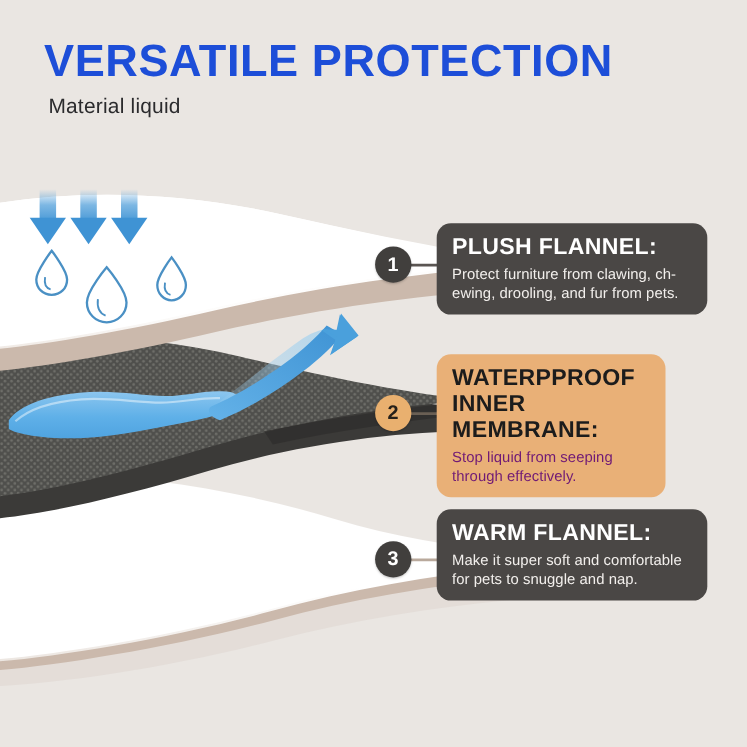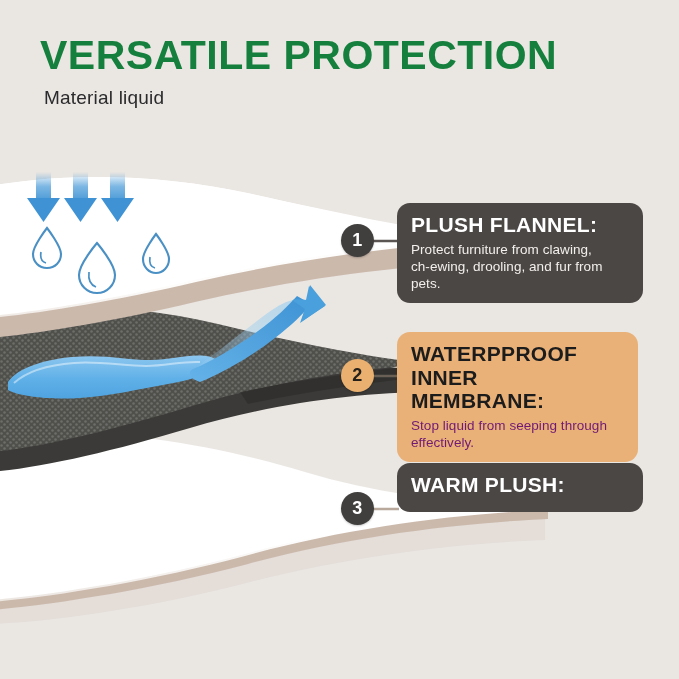--- a/index.html
+++ b/index.html
@@ -10,54 +10,54 @@
     overflow:hidden;
     position:relative;
   }
   #stage{position:absolute;left:0;top:0;width:679px;height:679px;}
 
   
   .header{position:absolute;left:40px;top:34px;width:600px;}
   .title{
     font-family:"Liberation Sans", sans-serif;
     font-size:41px;font-weight:700;letter-spacing:0.5px;
-    color:#15803d;line-height:1.05;margin:0;white-space:nowrap;
+    color:#1d4ed8;line-height:1.05;margin:0;white-space:nowrap;
   }
   .subtitle{
     font-size:19px;font-weight:400;color:#2b2b2d;
     margin:10px 0 0 4px;letter-spacing:0.2px;
   }
 
   
   #art{position:absolute;left:0;top:0;width:679px;height:679px;}
 
   
   .callout{
     position:absolute;
     border-radius:13px;
     box-sizing:border-box;
-    padding:10px 31px 11px 14px;
+    padding:10px 14px 11px 14px;
   }
   .callout.dark{background:#4a4745;}
   .callout.orange{background:#e9b077;}
   .c-title{
     font-size:21px;font-weight:700;letter-spacing:0.3px;
     line-height:1.12;margin:0 0 4px 0;
   }
   .c-body{
     font-size:13.5px;font-weight:400;line-height:1.28;margin:0;
     letter-spacing:0.05px;
   }
   .dark .c-title{color:#ffffff;}
   .dark .c-body{color:#f2efec;}
   .orange .c-title{color:#1c1c1c;}
   .orange .c-body{color:#701a75;}
 
   #box1{left:397px;top:203px;width:246px;}
-  #box2{left:397px;top:332px;width:241px;}
+  #box2{left:397px;top:322px;width:208px;}
   #box3{left:397px;top:463px;width:246px;}
 
   
   .badge{
     position:absolute;width:33px;height:33px;border-radius:50%;
     display:flex;align-items:center;justify-content:center;
     font-size:18px;font-weight:600;letter-spacing:0.5px;
     box-shadow:0 1px 2px rgba(0,0,0,.22);
   }
   .badge.dark{background:#413f3d;color:#ffffff;}
@@ -217,16 +217,17 @@
     <p class="c-title">PLUSH FLANNEL:</p>
     <p class="c-body">Protect furniture from clawing, ch-ewing, drooling, and fur from pets.</p>
   </div>
 
   <div class="callout orange" id="box2">
     <p class="c-title">WATERPPROOF INNER MEMBRANE:</p>
     <p class="c-body">Stop liquid from seeping through effectively.</p>
   </div>
 
   <div class="callout dark" id="box3">
-    <p class="c-title">WARM PLUSH:</p>
+    <p class="c-title">WARM FLANNEL:</p>
+    <p class="c-body">Make it super soft and comfortable for pets to snuggle and nap.</p>
   </div>
 
 </div>
 
 </body></html>

